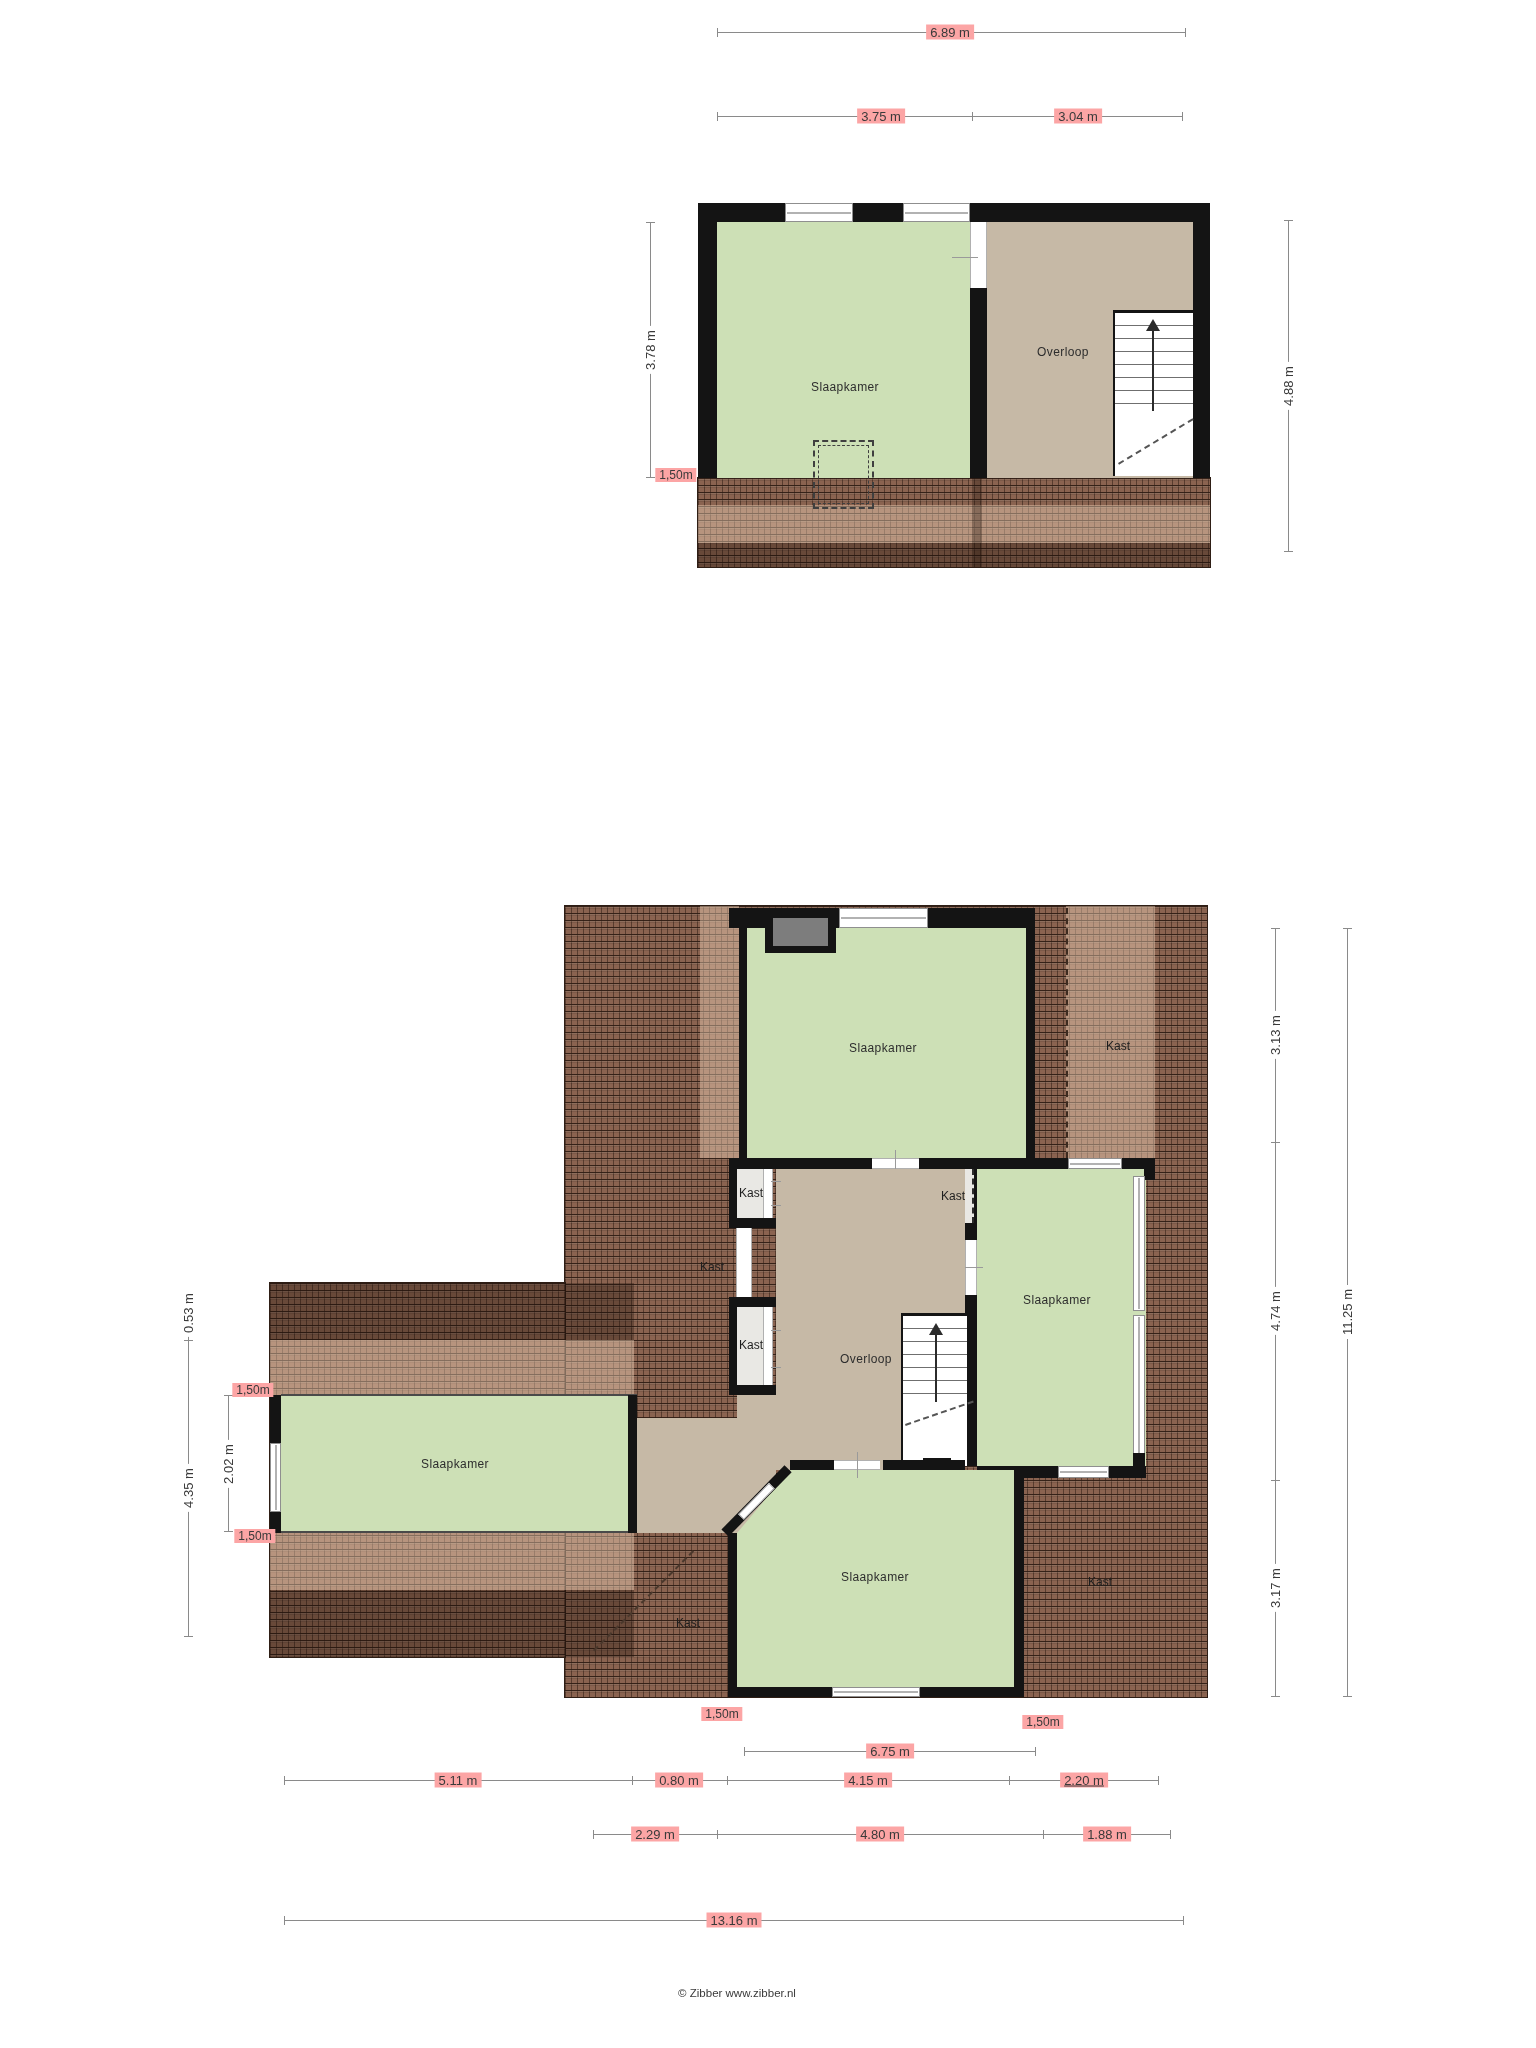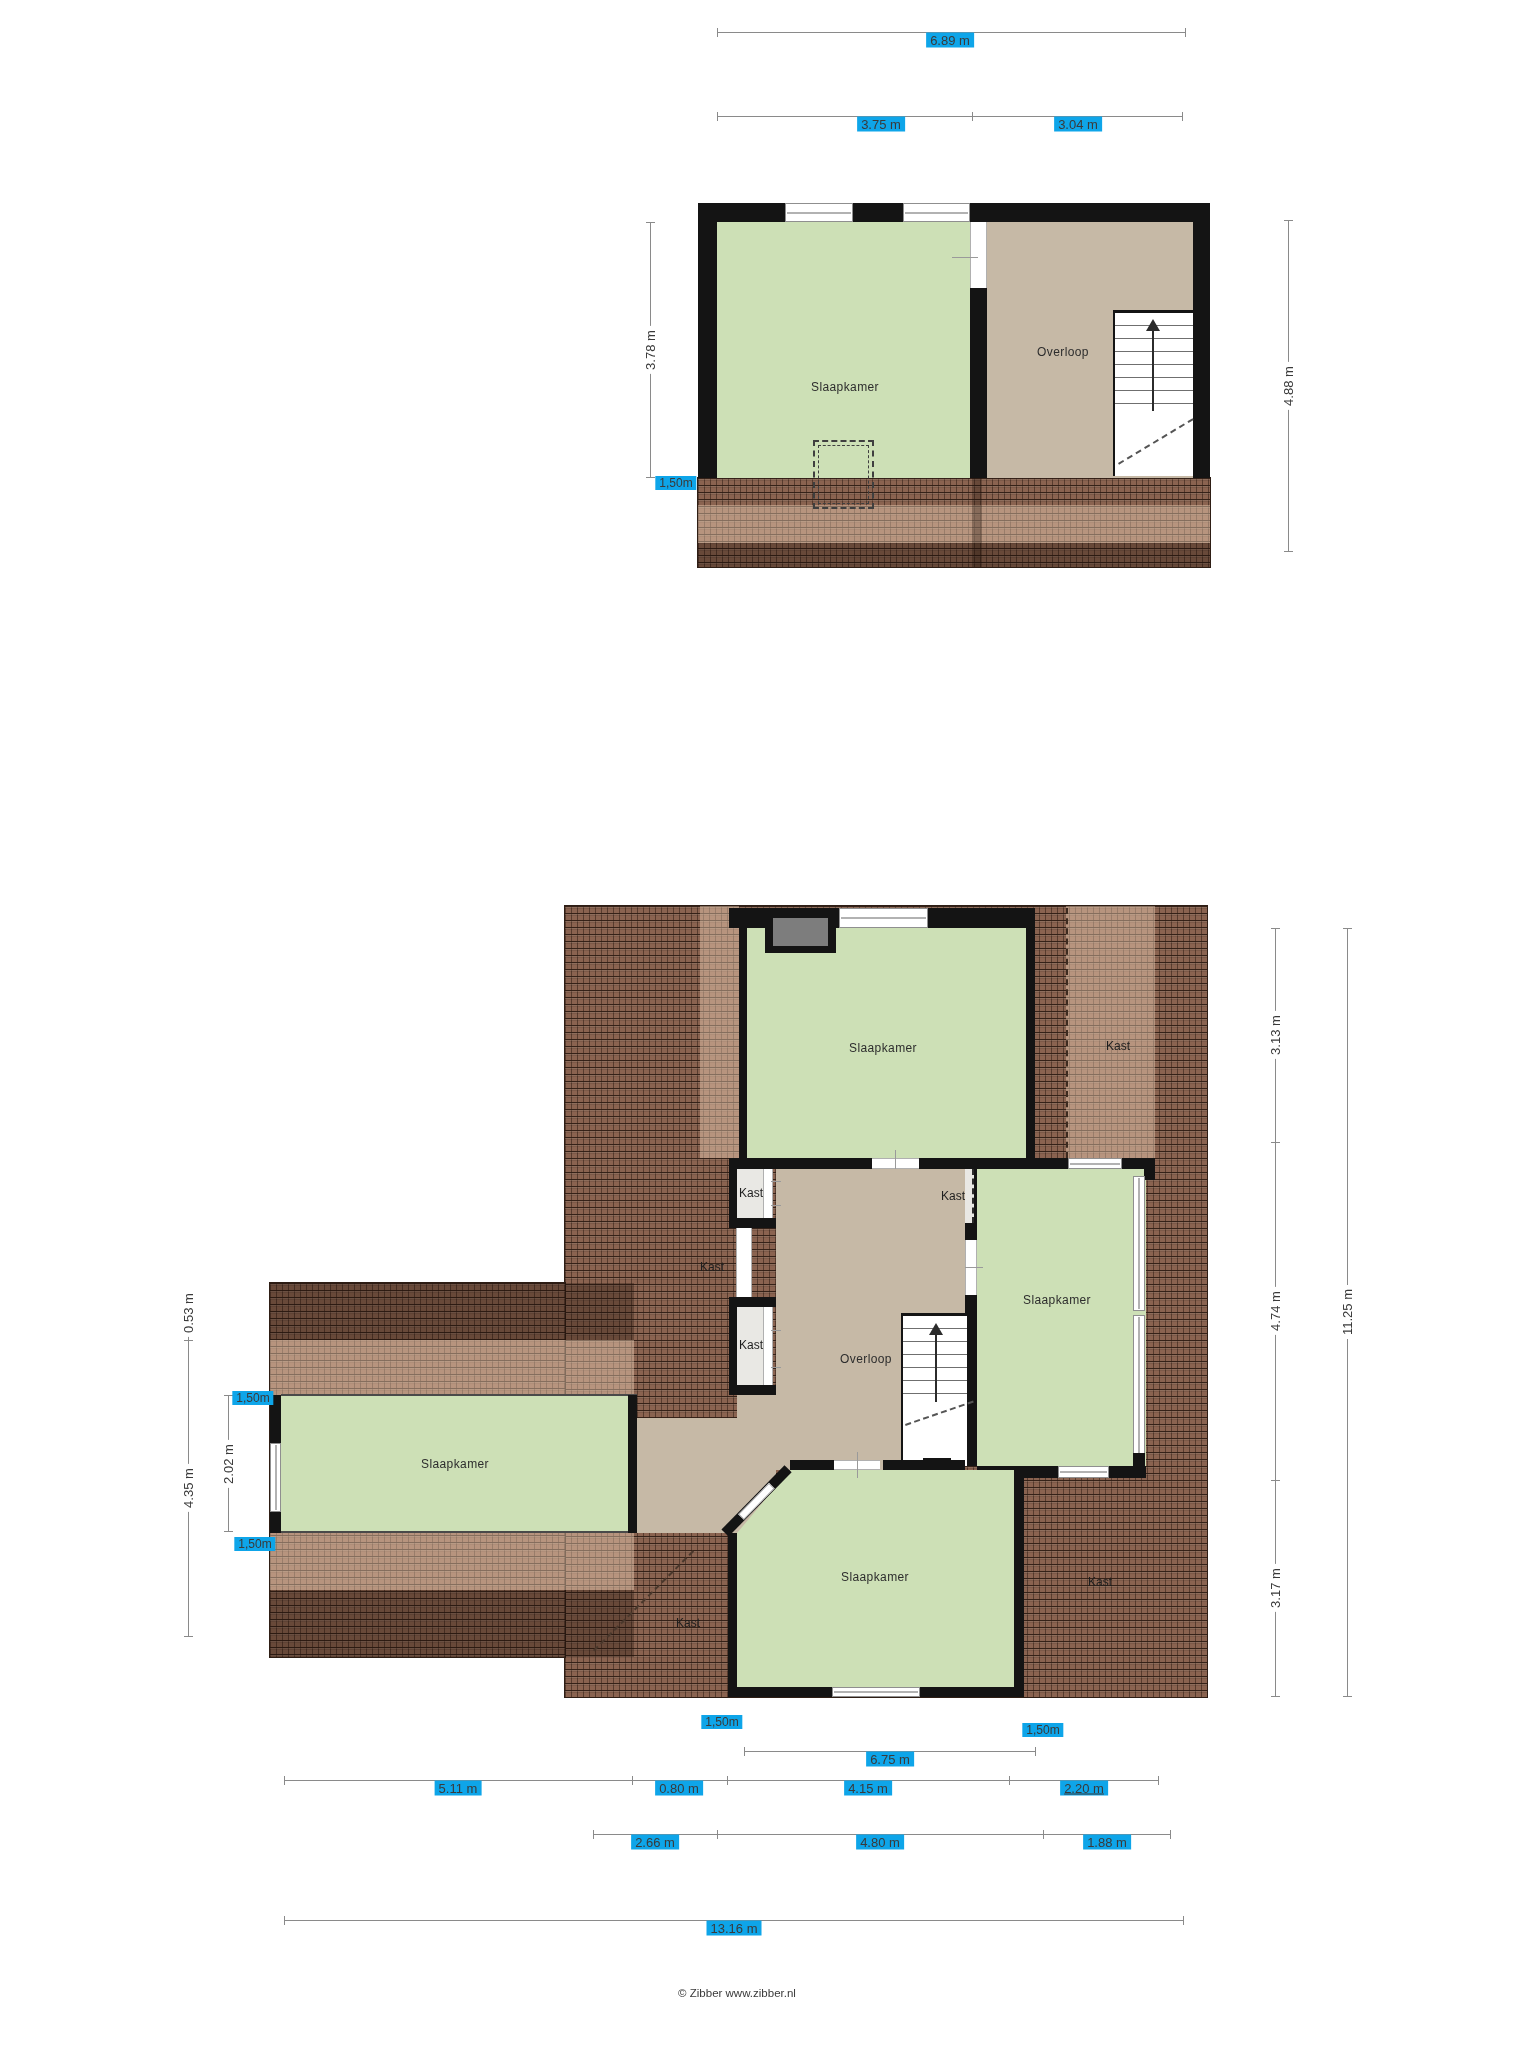--- a/index.html
+++ b/index.html
@@ -34,21 +34,21 @@
   .dim-h:before{left:0;} .dim-h:after{right:0;}
   .dim-v{position:absolute;width:1px;background:#8a8a8a;}
   .dim-v:before,.dim-v:after{content:"";position:absolute;left:-4px;height:1px;width:9px;background:#8a8a8a;}
   .dim-v:before{top:0;} .dim-v:after{bottom:0;}
   .tick-v{position:absolute;width:1px;height:9px;background:#8a8a8a;}
   .tick-h{position:absolute;height:1px;width:9px;background:#8a8a8a;}
   .doortick-v{position:absolute;width:1px;background:#9a9a9a;}
   .doortick-h{position:absolute;height:1px;background:#9a9a9a;}
   
   .lbl{position:absolute;transform:translate(-50%,-50%);font-size:13px;color:#3a3a3a;
-       background:#0ea5e9;padding:0 4px;white-space:nowrap;margin-top:8px;}
+       background:#fca5a5;padding:0 4px;white-space:nowrap;}
   .lbl-v{position:absolute;transform:translate(-50%,-50%) rotate(-90deg);font-size:13px;color:#3a3a3a;
        background:#fff;padding:0 4px;white-space:nowrap;}
   .lbl-sm{font-size:12px;}
   .room-lbl{position:absolute;transform:translate(-50%,-50%);font-size:12px;color:#2d2d2d;
        letter-spacing:.4px;white-space:nowrap;}
   .kast-lbl{position:absolute;transform:translate(-50%,-50%);font-size:12px;color:#1e1e1e;white-space:nowrap;}
   
   .dash-v{position:absolute;width:0;border-left:2px dashed #3c2a1f;}
   .dash-v-dark{border-left:2px dashed #2b2b2b;}
   .dash-diag{position:absolute;height:0;border-top:2px dashed #4a382c;transform-origin:0 0;}
@@ -254,21 +254,21 @@
   <div class="tick-v" style="left:727px;top:1776px;"></div>
   <div class="tick-v" style="left:1009px;top:1776px;"></div>
   <div class="lbl" style="left:458px;top:1780px;">5.11 m</div>
   <div class="lbl" style="left:679px;top:1780px;">0.80 m</div>
   <div class="lbl" style="left:868px;top:1780px;">4.15 m</div>
   <div class="lbl" style="left:1084px;top:1780px;text-decoration:underline;">2.20 m</div>
 
   <div class="dim-h" style="left:593px;top:1834px;width:578px;"></div>
   <div class="tick-v" style="left:717px;top:1830px;"></div>
   <div class="tick-v" style="left:1043px;top:1830px;"></div>
-  <div class="lbl" style="left:655px;top:1834px;">2.66 m</div>
+  <div class="lbl" style="left:655px;top:1834px;">2.29 m</div>
   <div class="lbl" style="left:880px;top:1834px;">4.80 m</div>
   <div class="lbl" style="left:1107px;top:1834px;">1.88 m</div>
 
   <div class="dim-h" style="left:284px;top:1920px;width:900px;"></div>
   <div class="lbl" style="left:734px;top:1920px;">13.16 m</div>
 
   <div class="footer" style="left:287px;top:1986px;width:900px;">
     <div>© Zibber www.zibber.nl</div>
   </div>
 

